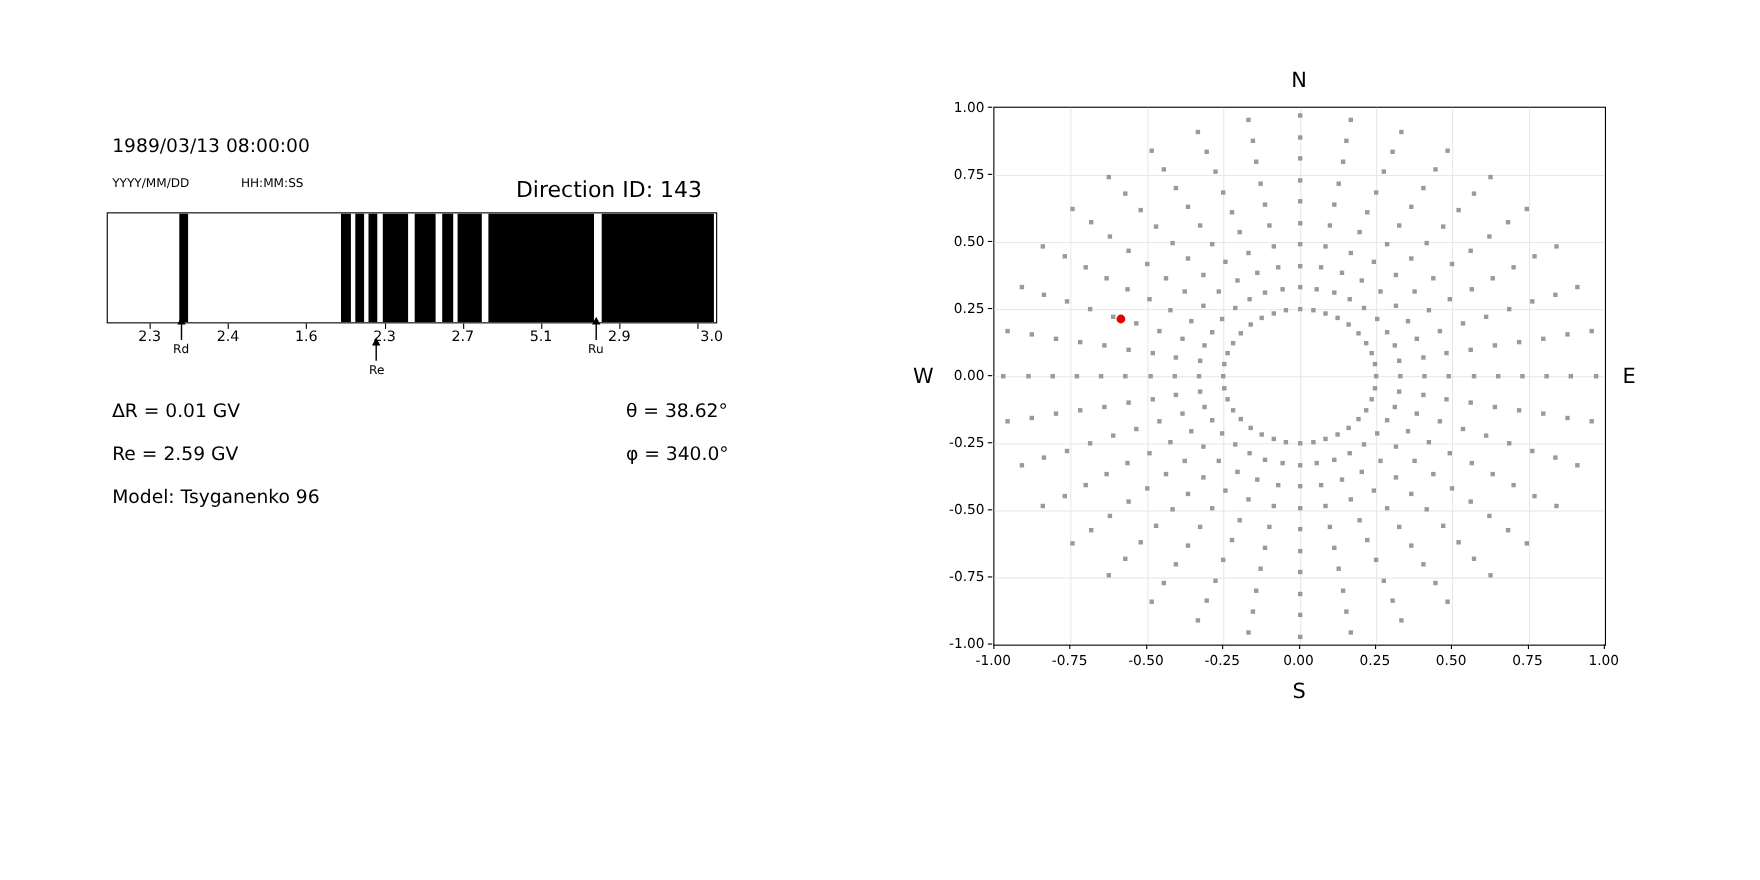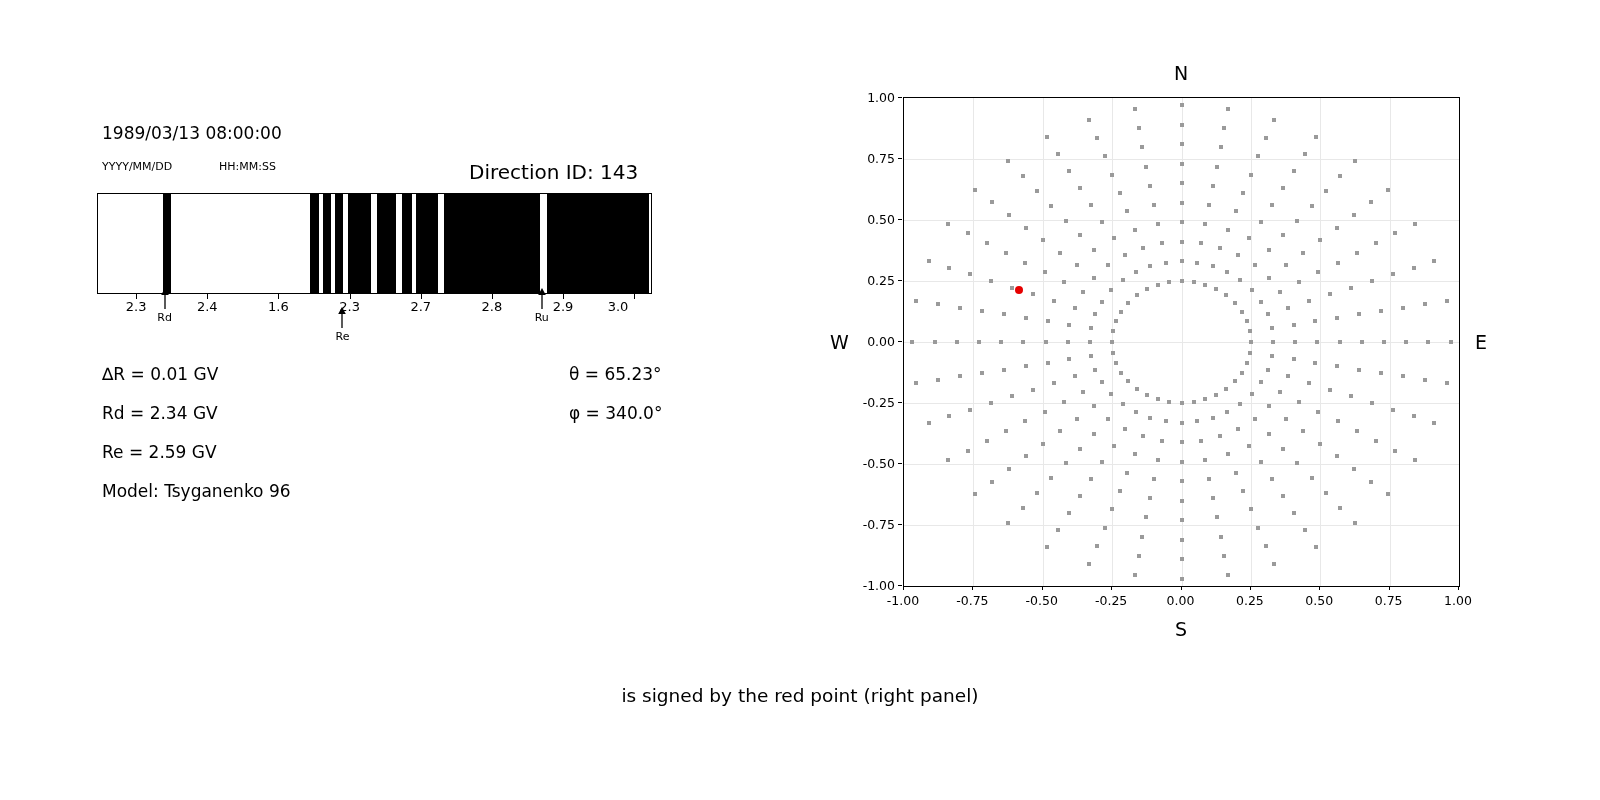--- a/index.html
+++ b/index.html
@@ -238,25 +238,25 @@
         <div class="tick-label" style="left: 39.1346px;">2.3</div>
         <div class="tick" style="left: 110.288px;"></div>
         <div class="tick-label" style="left: 110.288px;">2.4</div>
         <div class="tick" style="left: 181.442px;"></div>
         <div class="tick-label" style="left: 181.442px;">1.6</div>
         <div class="tick" style="left: 252.596px;"></div>
         <div class="tick-label" style="left: 252.596px;">2.3</div>
         <div class="tick" style="left: 323.75px;"></div>
         <div class="tick-label" style="left: 323.75px;">2.7</div>
         <div class="tick" style="left: 394.904px;"></div>
-        <div class="tick-label" style="left: 394.904px;">2.8</div>
+        <div class="tick-label" style="left: 394.904px;">5.1</div>
         <div class="tick" style="left: 466.058px;"></div>
         <div class="tick-label" style="left: 466.058px;">2.9</div>
         <div class="tick" style="left: 537.212px;"></div>
-        <div class="tick-label" style="left: 521px;">3.0</div>
+        <div class="tick-label" style="left: 550px;">3.0</div>
       </div>
 
     <div id="penumbra-markers">
         <div class="marker" style="left: 144.596px; top: 288px;">
           <svg class="arrow-svg" width="14" height="22" viewBox="0 0 14 22">
             <line x1="7" y1="21" x2="7" y2="3" stroke="#000" stroke-width="1.3"></line>
             <polygon points="7,0 3.2,7 10.8,7" fill="#000"></polygon>
           </svg>
           <span class="mlabel">Rd</span>
         </div>
@@ -271,27 +271,26 @@
           <svg class="arrow-svg" width="14" height="22" viewBox="0 0 14 22">
             <line x1="7" y1="21" x2="7" y2="3" stroke="#000" stroke-width="1.3"></line>
             <polygon points="7,0 3.2,7 10.8,7" fill="#000"></polygon>
           </svg>
           <span class="mlabel">Ru</span>
         </div>
       </div>
 
     <div class="vals-left">
       <div>∆R = 0.01 GV</div>
-      <div>Rd = 2.34 GV</div>
       <div>Re = 2.59 GV</div>
       <div>Model: Tsyganenko 96</div>
     </div>
 
     <div class="vals-right">
-      <div>θ = 65.23°</div>
+      <div>θ = 38.62°</div>
       <div>φ = 340.0°</div>
     </div>
   </div>
 
   <div class="right-panel">
     <div class="cardinal cardinal-n">N</div>
     <div class="cardinal cardinal-s">S</div>
     <div class="cardinal cardinal-w">W</div>
     <div class="cardinal cardinal-e">E</div>
 
@@ -706,16 +705,15 @@
         <div class="ytick-mark" style="left: 78px; top: 169px;"></div>
         <div class="ytick-label" style="left: 25px; width: 50px; top: 169px;">0.50</div>
         <div class="ytick-mark" style="left: 78px; top: 108px;"></div>
         <div class="ytick-label" style="left: 25px; width: 50px; top: 108px;">0.75</div>
         <div class="ytick-mark" style="left: 78px; top: 47px;"></div>
         <div class="ytick-label" style="left: 25px; width: 50px; top: 47px;">1.00</div>
       </div>
   </div>
 
   <div class="caption">
-    <div>is signed by the red point (right panel)</div>
   </div>
 
 </div>
 
 </body></html>

